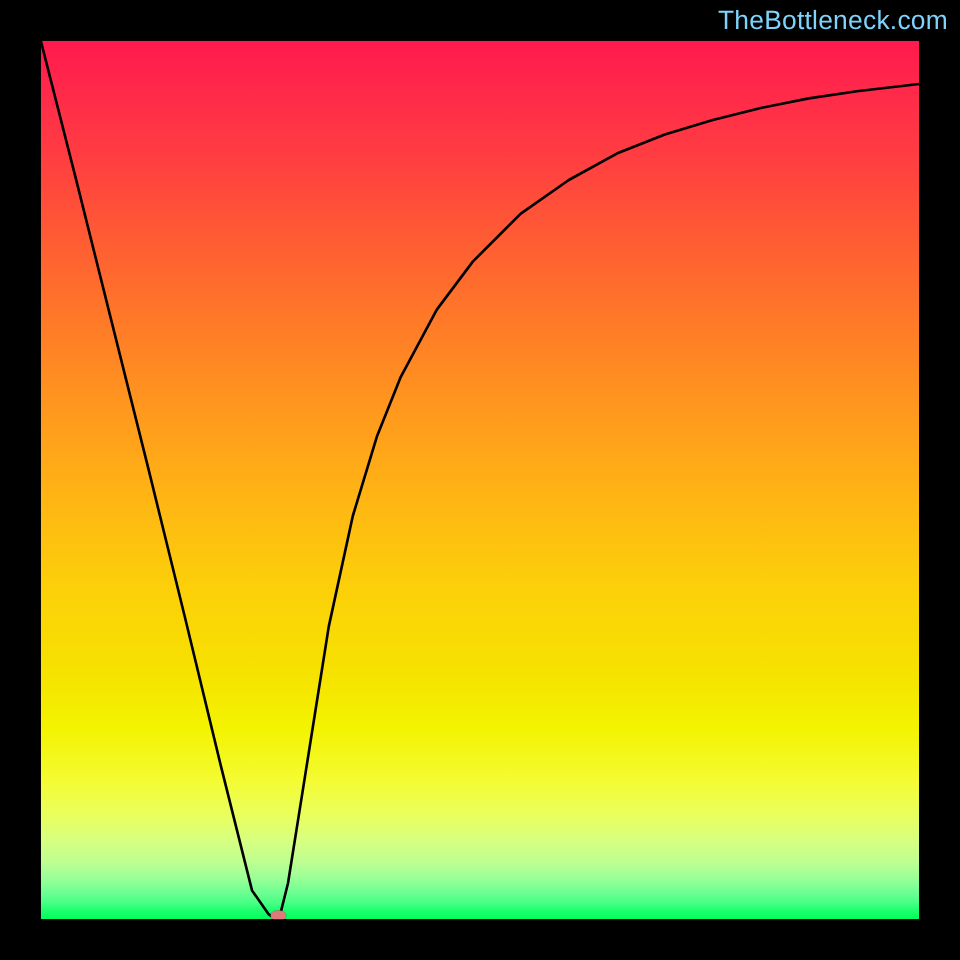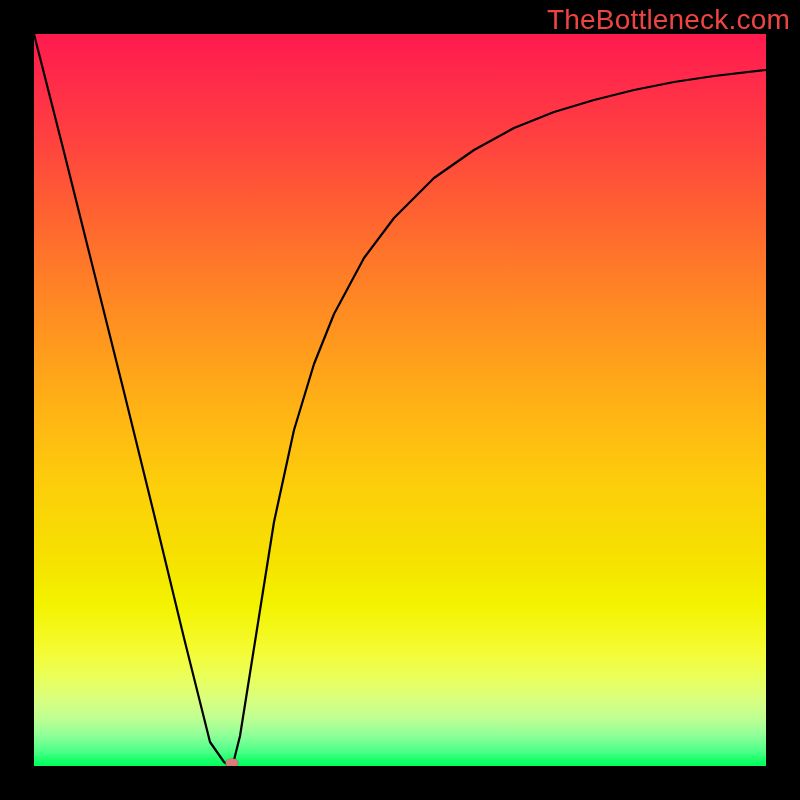--- a/index.html
+++ b/index.html
@@ -76,22 +76,22 @@
     height: 9px;
     border-radius: 50%;
     background: #dd7b7a;
     box-shadow: 0 0 0 0.3px rgba(0,0,0,0.25);
     transform: translate(-50%, -50%);
   }
   .watermark {
     position: absolute;
     top: 4px;
     right: 10px;
-    color: #ef4444;
-    font-size: 28px;
+    color: #7dd3fc;
+    font-size: 22px;
     font-weight: 400;
     letter-spacing: 0.2px;
     white-space: nowrap;
     user-select: none;
     margin-left: 48px;
   }
 </style>
 </head>
 <body>
 

